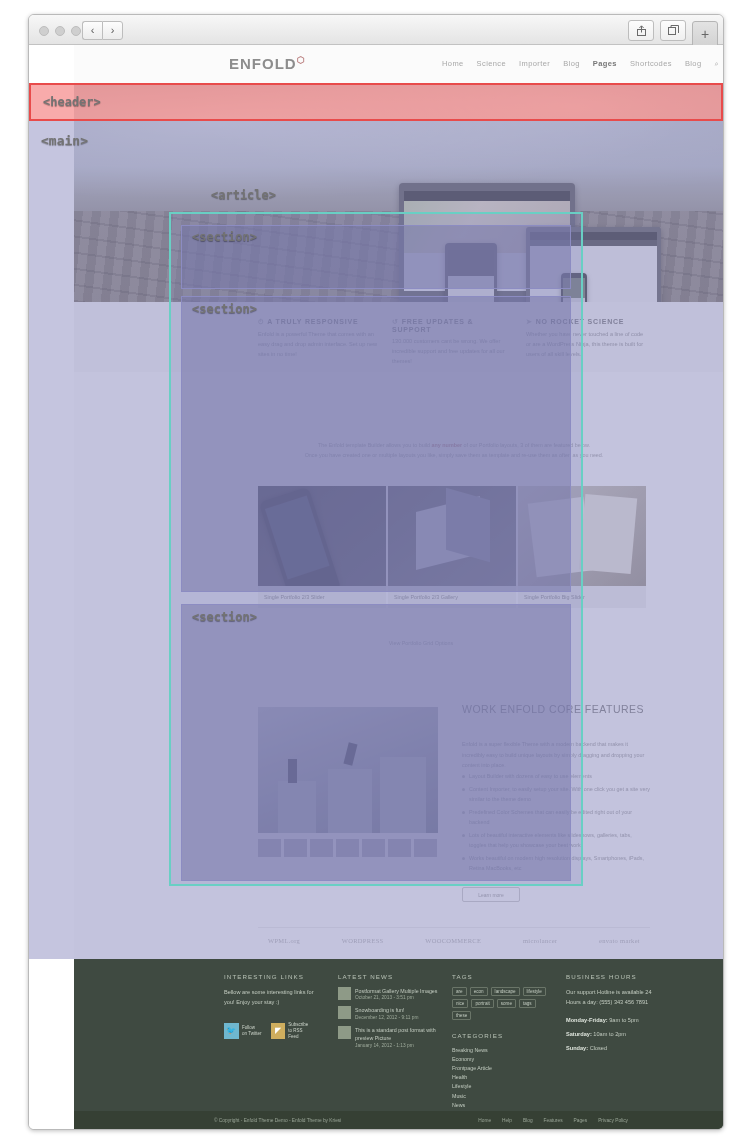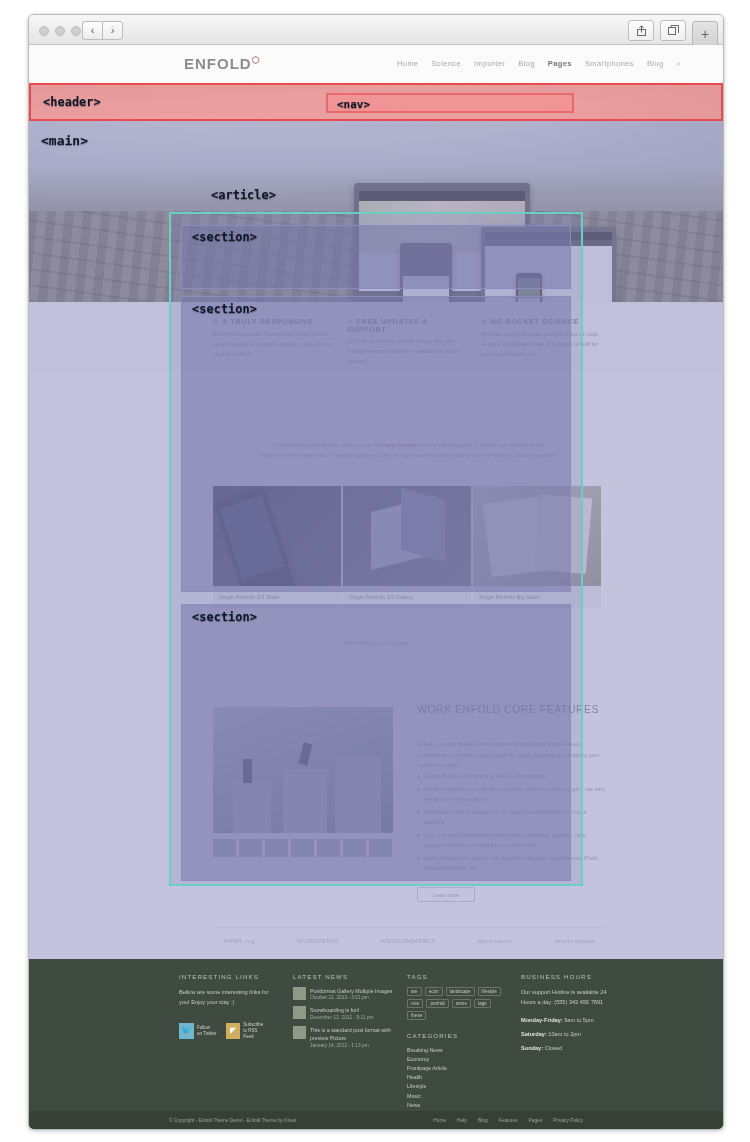--- a/index.html
+++ b/index.html
@@ -20,21 +20,21 @@
   .chrome-right{position:absolute;right:5px;top:5px;display:flex;align-items:flex-start;gap:6px;}
   .cbtn{width:24px;height:19px;background:linear-gradient(#fdfdfd,#efefef);border:1px solid #bdbdbd;
         border-radius:3px;display:flex;align-items:center;justify-content:center;}
   .plusbtn{width:24px;height:24px;background:linear-gradient(#e3e3e3,#d2d2d2);border:1px solid #b5b5b5;
            border-radius:3px 3px 0 0;display:flex;align-items:center;justify-content:center;
            font-size:14px;color:#666;margin-top:1px;}
 
   .viewport{position:relative;width:694px;height:1084px;overflow:hidden;background:#fff;}
 
   
-  .page{position:absolute;inset:0;}
+  .page{position:absolute;inset:0;margin-left:45px;}
 
   .site-header{position:absolute;left:0;top:0;width:694px;height:38px;background:#fbfbfb;
                border-bottom:1px solid #e6e6e6;}
   .logo{position:absolute;left:155px;top:10px;font-size:15px;letter-spacing:1px;color:#8d8d8d;font-weight:600;}
   .logo sup{font-size:9px;color:#b97c7c;}
   .menu{position:absolute;left:368px;top:14px;display:flex;gap:13px;font-size:7.5px;color:#a8a8a8;letter-spacing:.4px;}
   .menu .cur{color:#777;font-weight:bold;}
 
   .hero{position:absolute;left:0;top:38px;width:694px;height:219px;overflow:hidden;
         background:linear-gradient(180deg,#b6bcc4 0%,#c3c8cd 38%,#b3b3ad 52%,#9a968d 70%,#857f74 100%);}
@@ -139,21 +139,21 @@
   .bh p{margin:0 0 4px 0;}
   .bh b{color:#dfe5dd;}
   .subfooter{position:absolute;left:0;top:1066px;width:694px;height:18px;background:#364034;
              display:flex;align-items:center;justify-content:space-between;padding:0 140px;box-sizing:border-box;}
   .subfooter .cp{font-size:4.8px;color:#9aa597;}
   .subfooter .lnks{display:flex;gap:11px;}
   .subfooter .lnks span{font-size:4.8px;color:#9aa597;}
 
   
   .ov{position:absolute;box-sizing:border-box;}
-  .ov-label{font-family:"DejaVu Sans Mono","Liberation Mono",monospace;font-weight:bold;color:#0f172a;
+  .ov-label{font-family:"DejaVu Sans Mono","Liberation Mono",monospace;font-weight:bold;color:#737373;
             text-shadow:0 1px 1px rgba(0,0,0,.35);}
   .ov-header{left:0;top:38px;width:694px;height:38px;background:rgba(244,120,120,.62);
              border:2px solid #e84b4b;}
   .ov-header .ov-label{position:absolute;left:12px;top:10px;font-size:12px;}
   .ov-nav{left:297px;top:48px;width:248px;height:20px;background:rgba(245,140,140,.55);
           border:2px solid #e86a6a;}
   .ov-nav .ov-label{position:absolute;left:9px;top:3px;font-size:11px;}
   .ov-main{left:0;top:76px;width:694px;height:838px;background:rgba(116,116,178,.42);}
   .ov-main .ov-label{position:absolute;left:12px;top:12px;font-size:13px;}
   .ov-article{left:140px;top:167px;width:414px;height:674px;background:rgba(120,130,185,.18);
@@ -205,21 +205,21 @@
     <div class="page">
 
       <div class="site-header">
         <div class="logo"><span>ENFOLD</span><sup>⬡</sup></div>
         <div class="menu">
           <span>Home</span>
           <span>Science</span>
           <span>Importer</span>
           <span>Blog</span>
           <span class="cur">Pages</span>
-          <span>Smartphones</span>
+          <span>Shortcodes</span>
           <span>Blog</span>
           <span>⌕</span>
         </div>
       </div>
 
       <div class="hero">
         <div class="sky-haze"></div>
         <div class="deck"></div>
         <div class="deck2"></div>
 
@@ -429,23 +429,20 @@
 
     </div>
 
     <div class="ov ov-main">
       <span class="ov-label">&lt;main&gt;</span>
     </div>
 
     <div class="ov ov-header">
       <span class="ov-label">&lt;header&gt;</span>
     </div>
-    <div class="ov ov-nav">
-      <span class="ov-label">&lt;nav&gt;</span>
-    </div>
 
     <div class="ov ov-article">
       <span class="ov-label">&lt;article&gt;</span>
     </div>
 
     <div class="ov ov-sect1">
       <span class="ov-label">&lt;section&gt;</span>
     </div>
     <div class="ov ov-sect2">
       <span class="ov-label">&lt;section&gt;</span>

